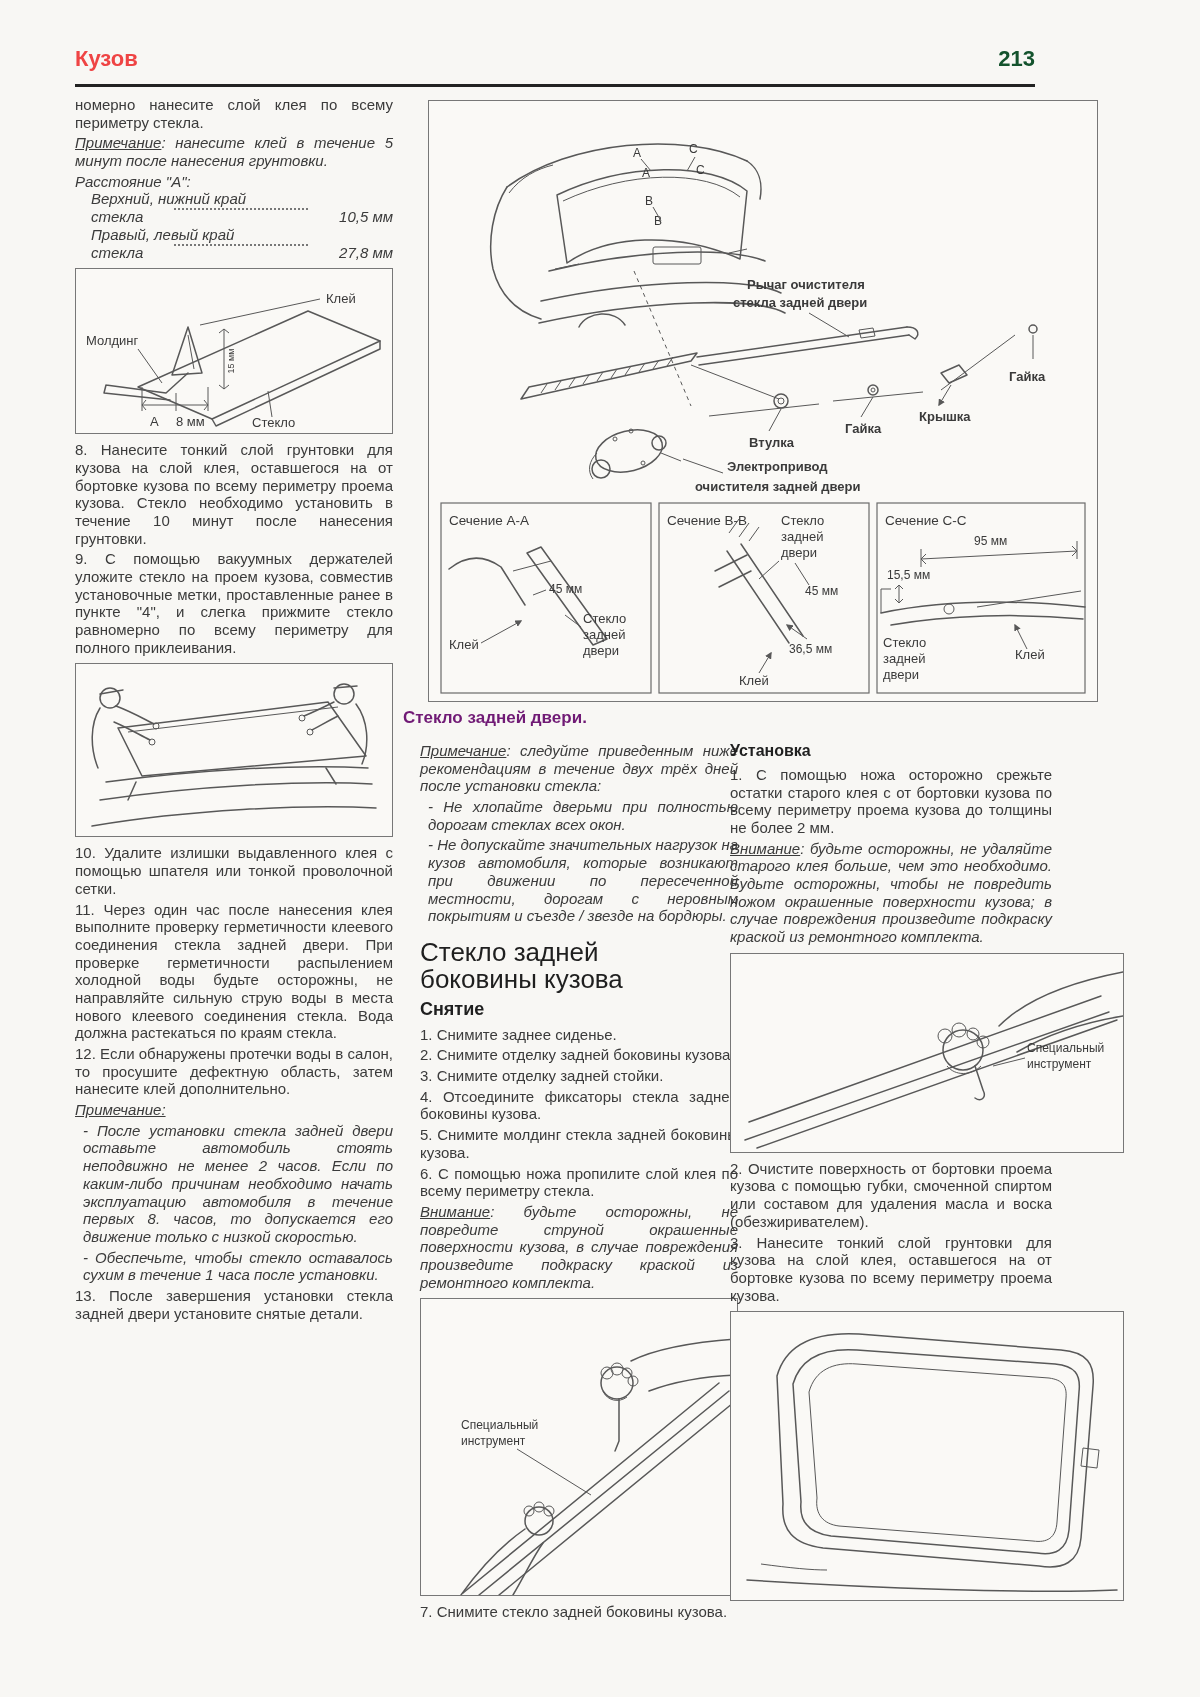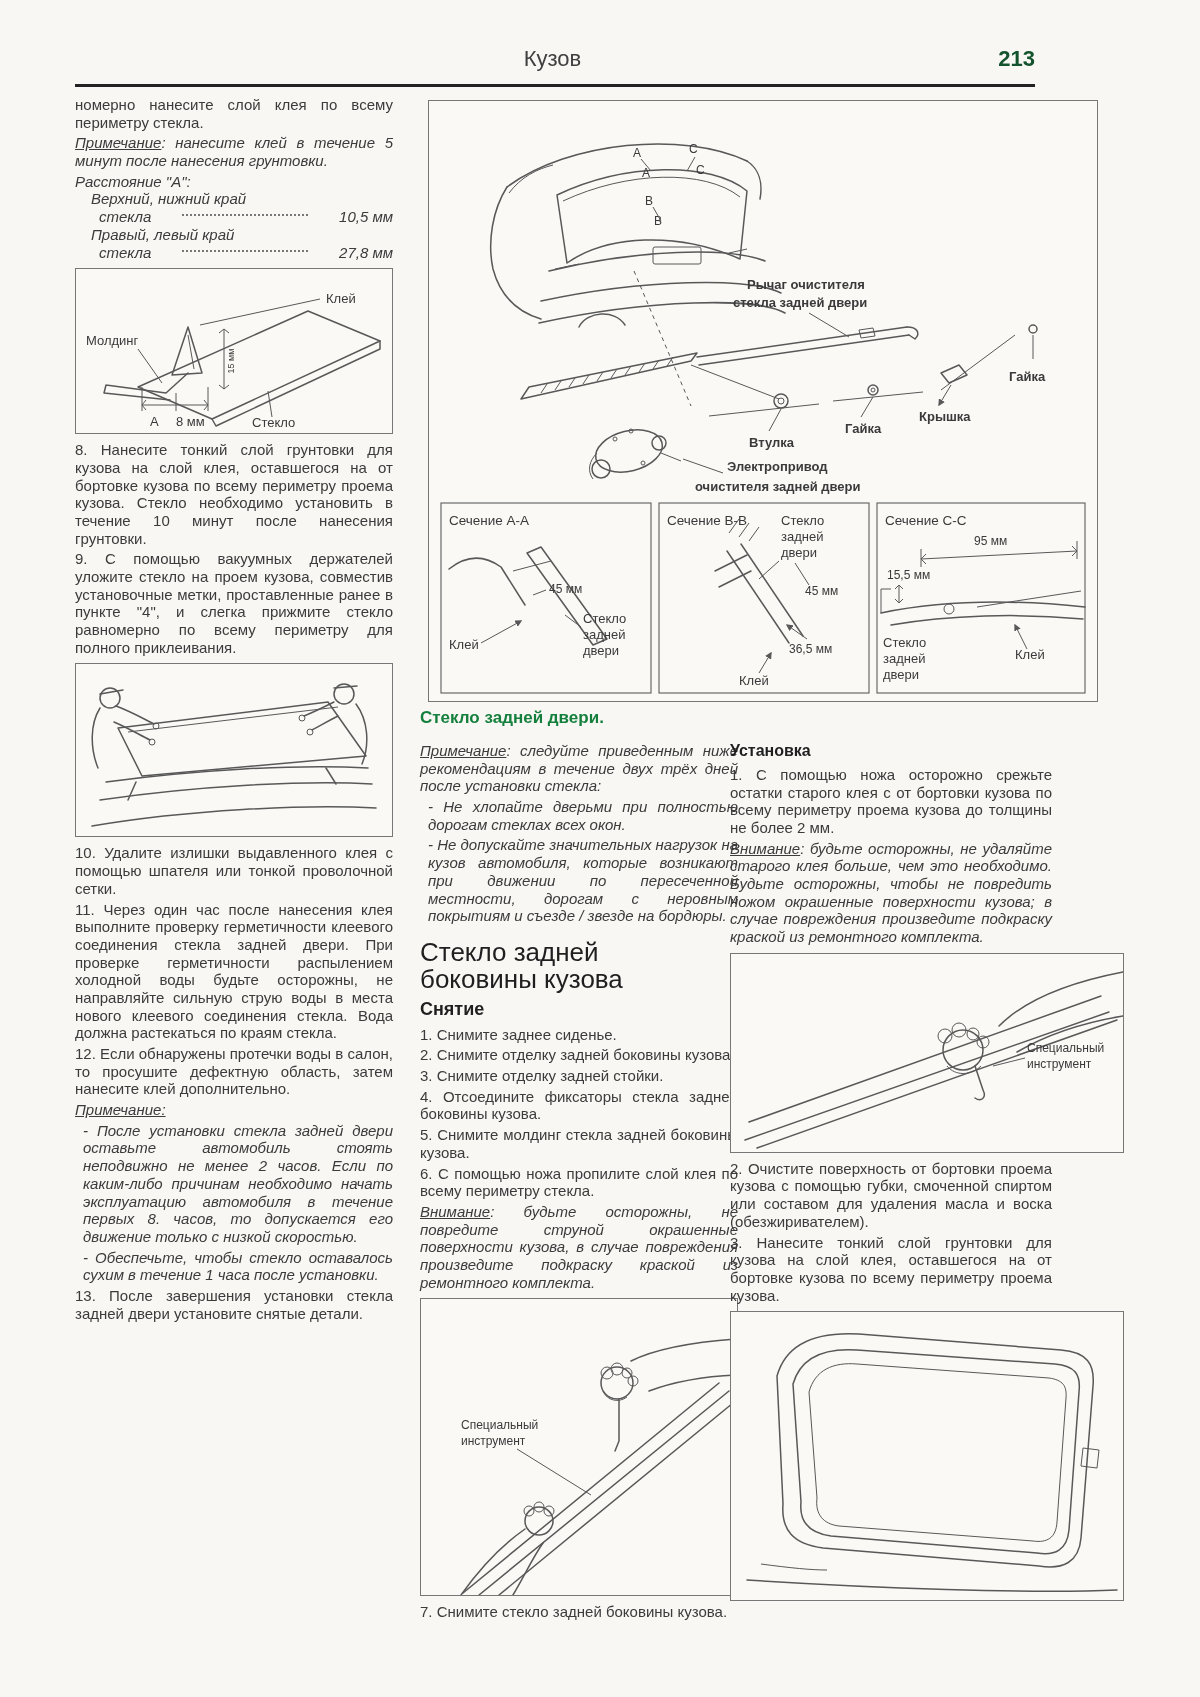--- a/index.html
+++ b/index.html
@@ -1,38 +1,38 @@
 <!DOCTYPE html>
 <html><head>
 <meta charset="utf-8">
 <style>
   html,body{margin:0;padding:0;}
   body{width:1200px;height:1697px;background:#f8f7f4;font-family:"Liberation Sans",sans-serif;color:#3b3b3b;position:relative;overflow:hidden;}
   .page{position:absolute;inset:0;}
-  .hdr-title{position:absolute;top:46px;left:75px;width:955px;text-align:center;font-size:22px;font-weight:400;color:#404040;}
+  .hdr-title{position:absolute;top:46px;left:75px;width:955px;font-size:22px;font-weight:700;color:#ef4444;}
   .hdr-num{position:absolute;top:46px;left:905px;width:130px;text-align:right;font-size:22px;font-weight:700;color:#14532d;}
   .hdr-rule{position:absolute;top:84px;left:75px;width:960px;height:3px;background:#222;}
   .col{position:absolute;font-size:15px;line-height:1.18;}
   .col-left{left:75px;top:96px;width:318px;}
   .col-mid{left:420px;top:742px;width:318px;}
   .col-right{left:730px;top:742px;width:322px;}
   .par{margin:0 0 3px 0;text-align:justify;}
   .it{font-style:italic;}
   .lbl{text-decoration:underline;font-style:italic;}
   .bullet{margin-left:8px;}
   .spec{font-style:italic;margin:2px 0 6px 0;}
   .spec-ind{margin-left:16px;}
-  .leader{display:flex;align-items:center;margin-left:24px;gap:28px;}
+  .leader{display:flex;align-items:flex-start;margin-left:16px;gap:28px;}
   .leader .dots{flex:1;border-bottom:2px dotted #777;margin:0 3px 3px 3px;}
   .figbox{border:1.3px solid #777;background:#faf9f6;margin:7px 0;}
   .h-big{font-size:26px;line-height:1.05;font-weight:400;color:#1f1f1f;margin:14px 0 6px 0;}
   .h-sub{font-size:18px;font-weight:700;color:#1f1f1f;margin:6px 0 5px 0;}
   .h-right{font-size:16px;font-weight:700;color:#1f1f1f;margin:0 0 5px 0;}
   .fig-main{position:absolute;left:428px;top:100px;width:668px;height:600px;border:1.3px solid #777;background:#faf9f6;}
-  .fig-caption{position:absolute;left:403px;top:708px;width:330px;font-size:17px;font-weight:700;color:#15803d;margin-left:17px;}
+  .fig-caption{position:absolute;left:403px;top:708px;width:330px;font-size:17px;font-weight:700;color:#701a75;}
   svg{display:block;}
   svg text{fill:#3a3a3a;font-family:"Liberation Sans",sans-serif;}
   svg .ln{stroke:#585858;stroke-width:1.5;fill:none;stroke-linecap:round;stroke-linejoin:round;}
   svg .thin{stroke:#585858;stroke-width:1;fill:none;}
   svg .dash{stroke-dasharray:4 4;}
   svg .bx{stroke:#6a6a6a;stroke-width:1.2;fill:none;}
 </style>
 </head>
 <body>
 

